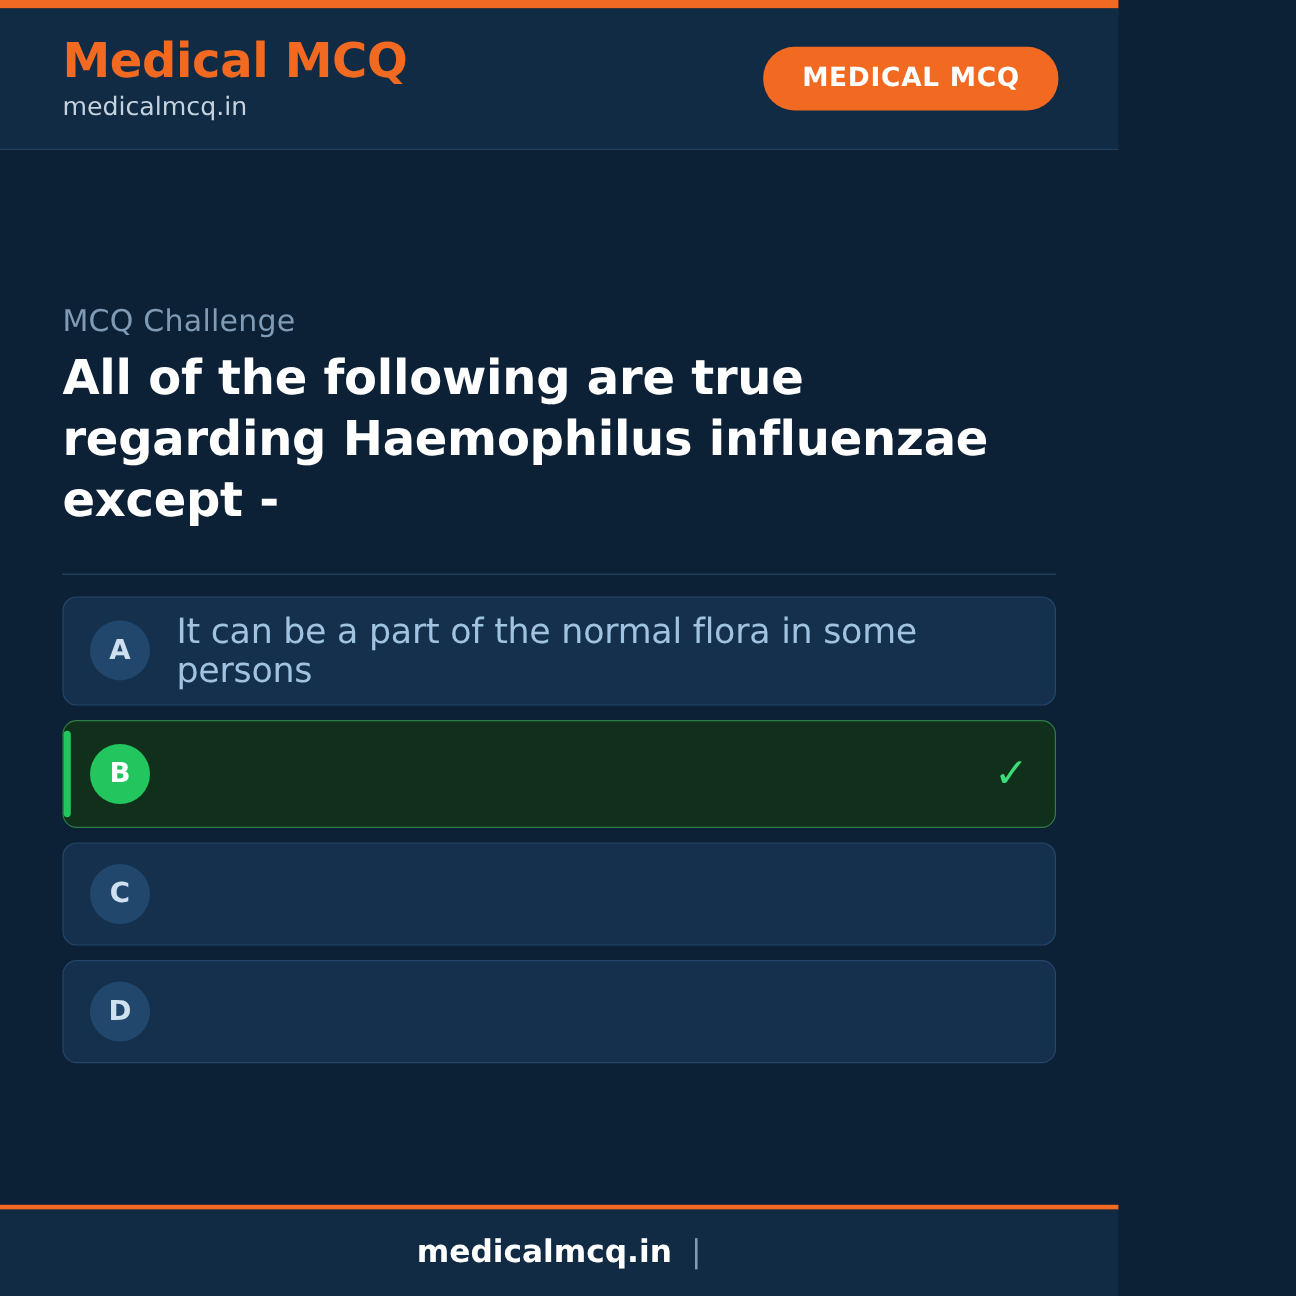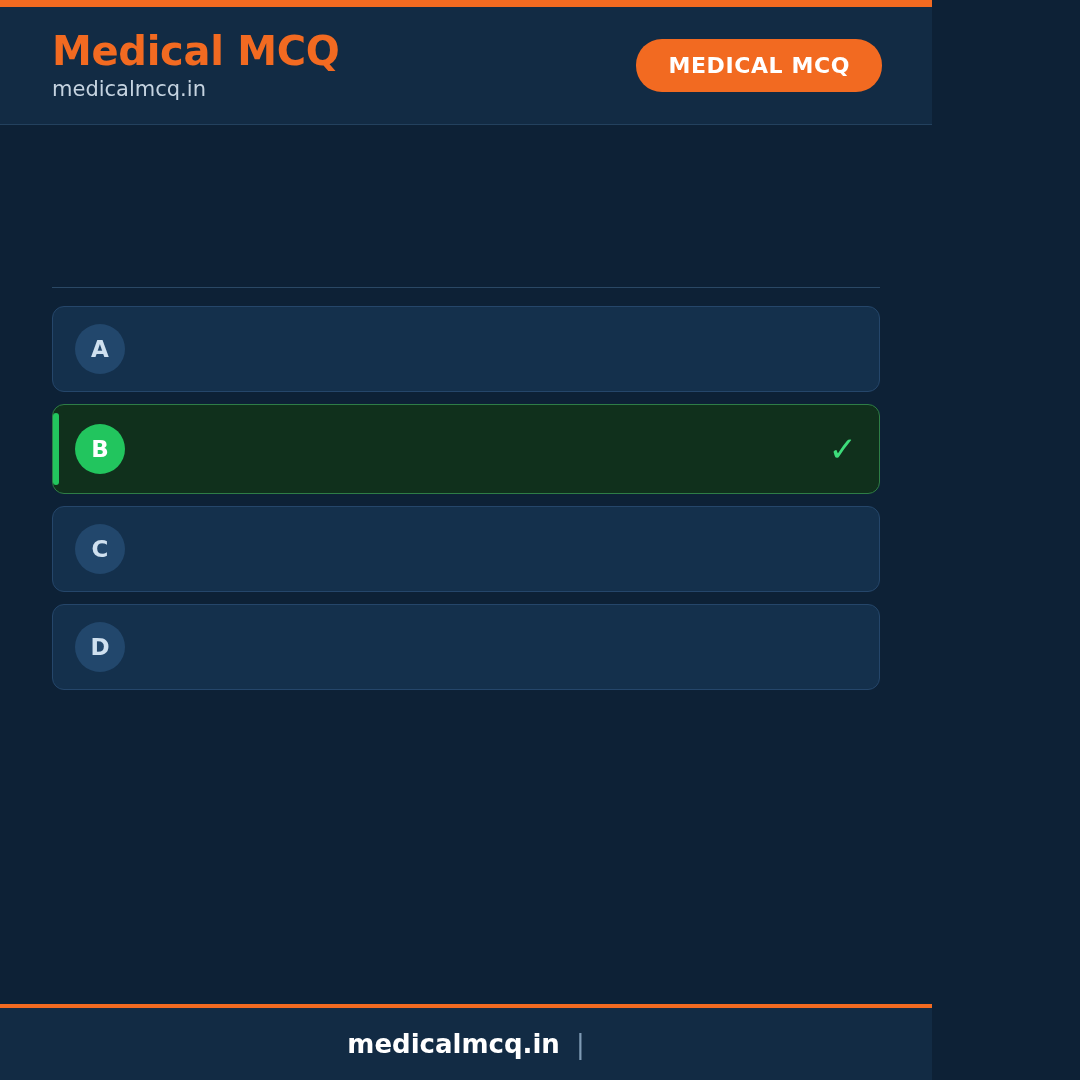--- a/index.html
+++ b/index.html
@@ -188,27 +188,30 @@
 
   <div class="header">
     <div class="brand-block">
       <div class="brand-title">Medical MCQ</div>
       <div class="brand-sub">medicalmcq.in</div>
     </div>
     <div class="header-badge">MEDICAL MCQ</div>
   </div>
 
   <div class="main">
+    <div class="kicker">MCQ Challenge</div>
+    <div class="question">All of the following are true regarding Haemophilus influenzae except -</div>
 
     <div class="divider"></div>
 
     <div class="options">
 
       <div class="option">
         <div class="letter">A</div>
+        <div class="text">It can be a part of the normal flora in some persons</div>
       </div>
 
       <div class="option correct">
         <div class="letter">B</div>
         <div class="check">✓</div>
       </div>
 
       <div class="option">
         <div class="letter">C</div>
       </div>

